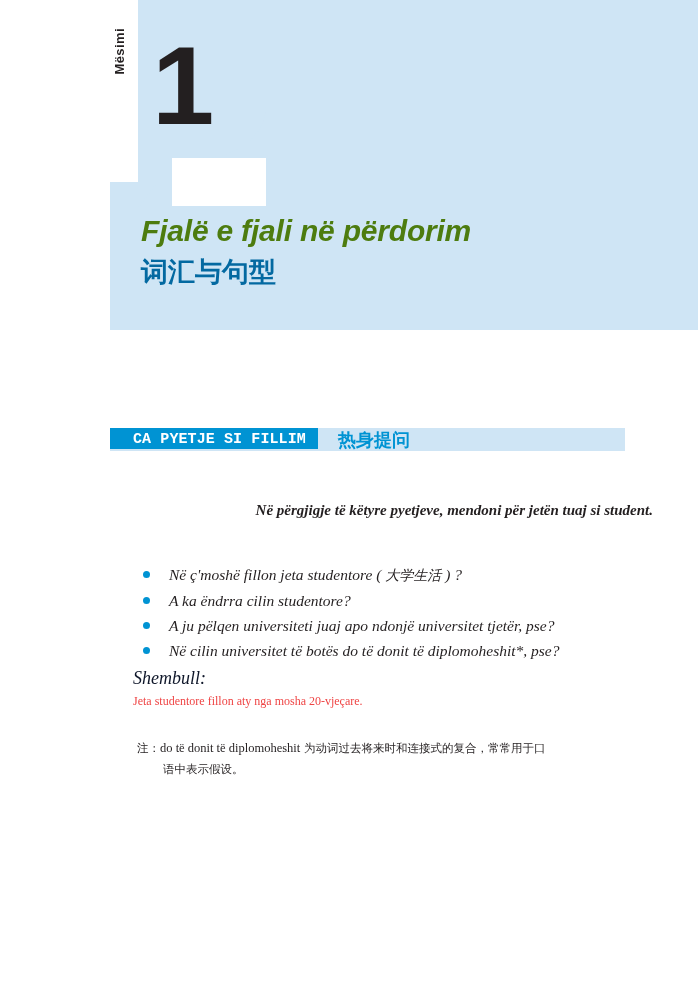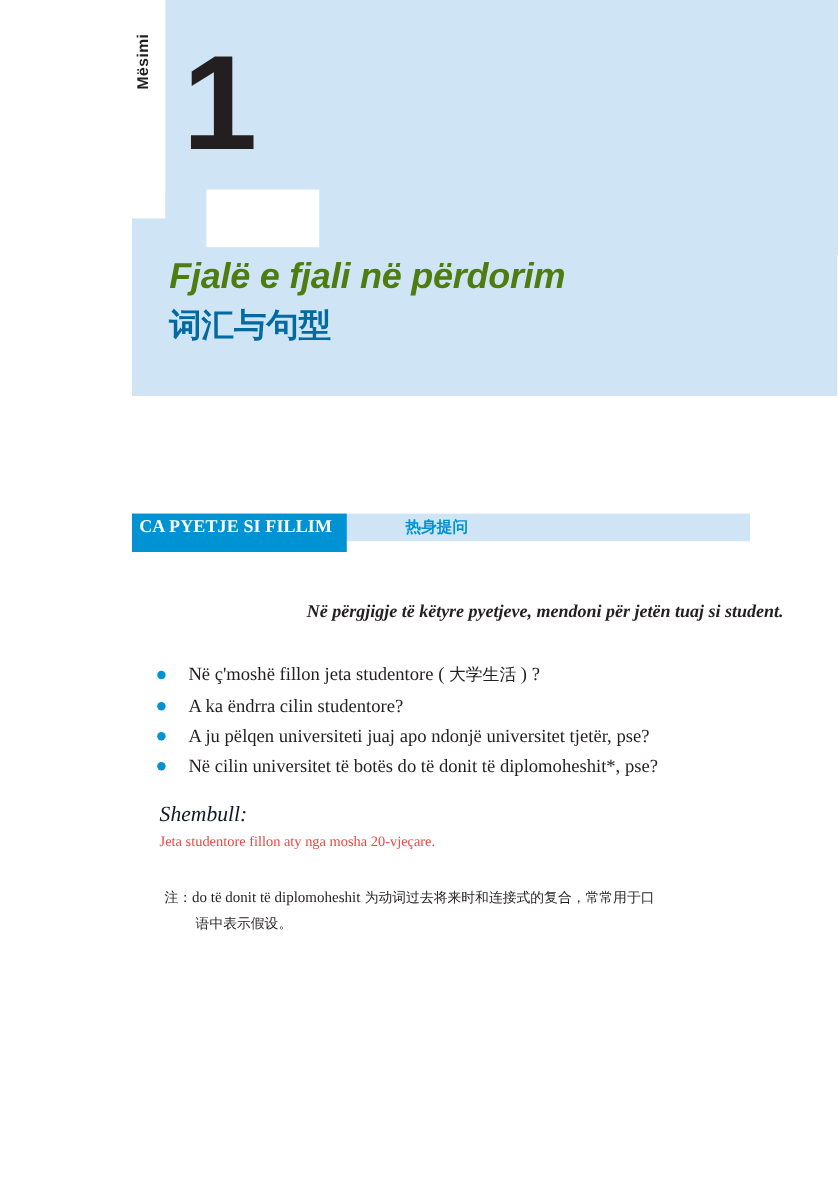--- a/index.html
+++ b/index.html
@@ -123,39 +123,39 @@
     left: 110px;
     top: 428px;
     width: 515px;
     height: 23px;
     background: #cfe5f5;
   }
   .section-bar .sq {
     position: absolute;
     left: 0;
     top: 0;
-    height: 32px;
-    padding: 0 12px 0 6px;
+    height: 21px;
+    padding: 0 12px 0 23px;
     background: #0093d3;
     color: #ffffff;
-    font-family: Liberation Serif, serif;
+    font-family: Liberation Mono, monospace;
     font-size: 15px;
     font-weight: bold;
     line-height: 23px;
     letter-spacing: 0.1px;
     white-space: nowrap;
   }
   .section-bar .zh {
     position: absolute;
     left: 228px;
     top: 0;
     height: 23px;
     line-height: 23px;
     font-family: "DejaVu Sans", sans-serif;
-    font-size: 13px;
+    font-size: 18px;
     font-weight: bold;
     color: #0093d3;
   }
 
   
   .instruction {
     position: absolute;
     left: 133px;
     top: 500px;
     width: 520px;
@@ -168,22 +168,23 @@
     text-align: right;
   }
 
   
   .qlist {
     position: absolute;
     left: 127px;
     top: 547px;
     width: 540px;
     list-style: none;
-    margin: 4px;
+    margin: 16px;
     padding: 0;
+    font-style: italic;
   }
   .qlist li {
     position: relative;
     padding-left: 26px;
     font-family: "Liberation Serif", serif;
     font-size: 15.5px;
     color: #231f20;
     line-height: 23px;
     margin-bottom: 2px;
   }

